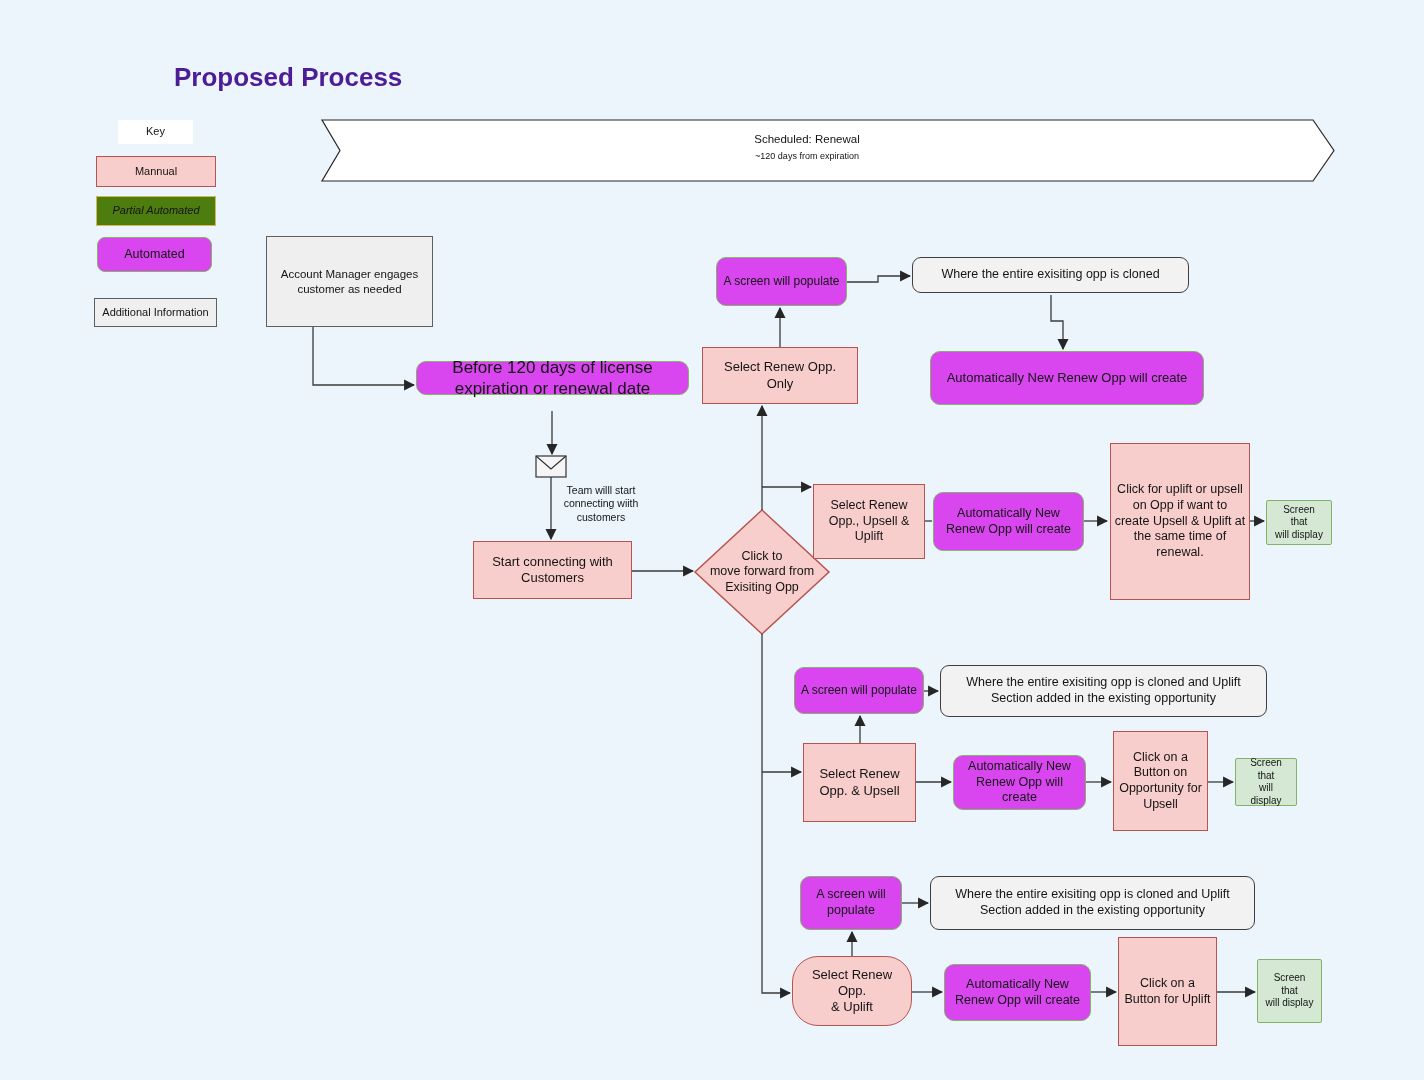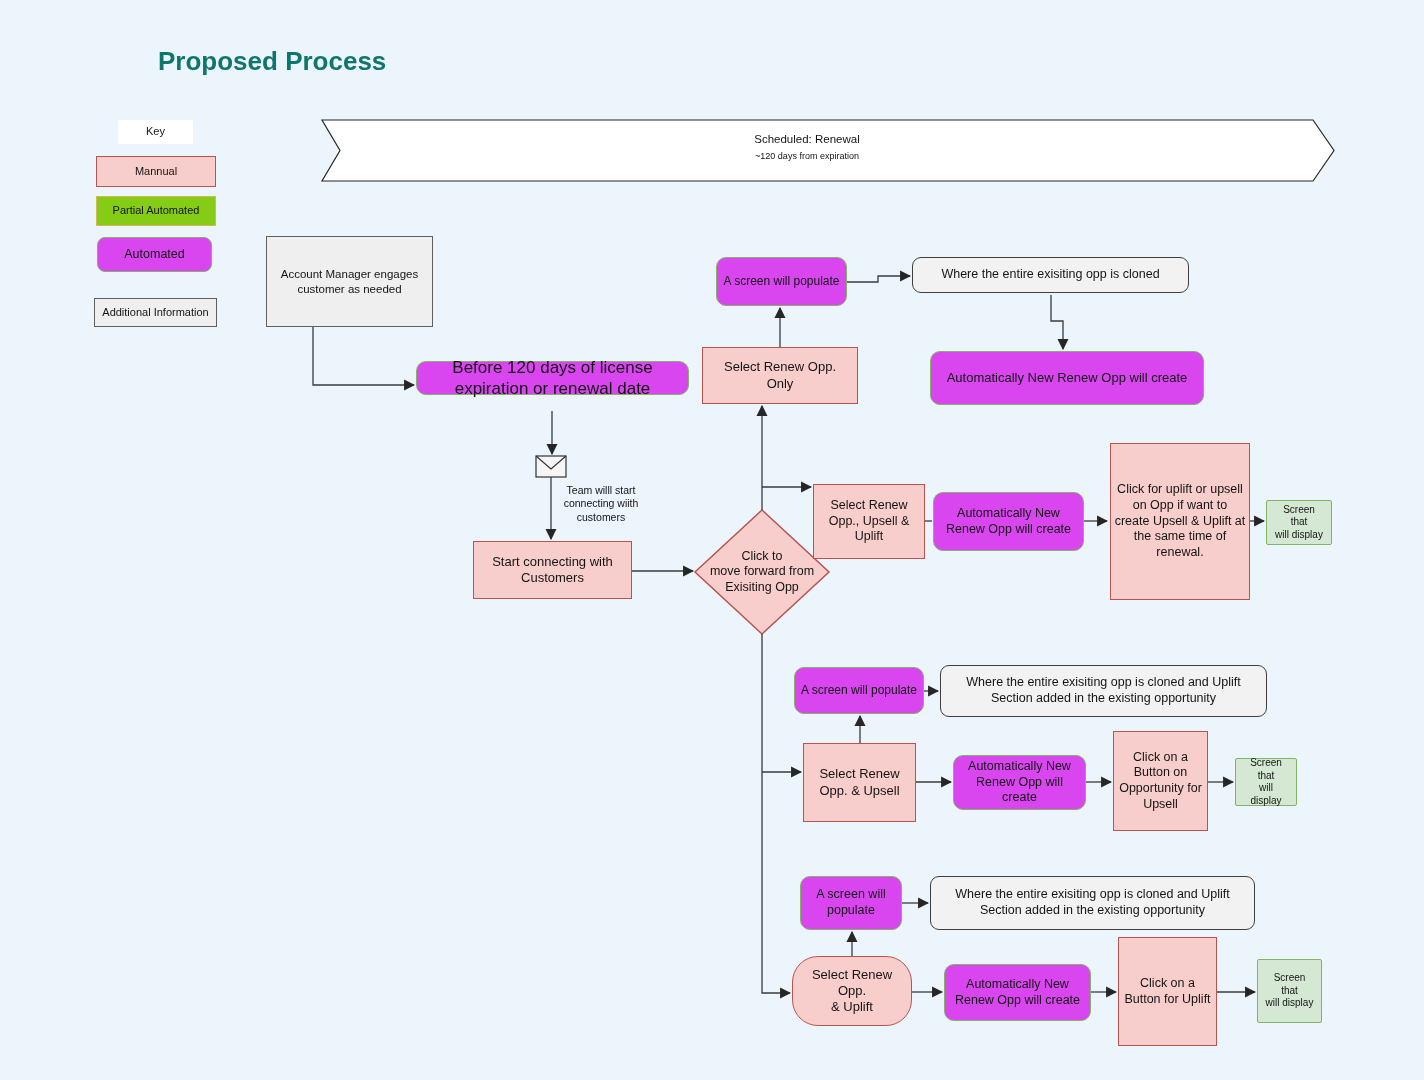--- a/index.html
+++ b/index.html
@@ -2,36 +2,36 @@
 <html><head>
 <meta charset="utf-8">
 <style>
   html,body{margin:0;padding:0;background:#ecf5fc;}
   .canvas{
     position:relative;width:1424px;height:1080px;overflow:hidden;
     background:#ecf5fc;color:#141414;
     font-family:"Liberation Sans","DejaVu Sans",sans-serif;
   }
   .title{
-    position:absolute;left:158px;top:46px;margin:0;
-    font-size:26px;font-weight:bold;color:#0f766e;
+    position:absolute;left:158px;top:46px;margin:16px;
+    font-size:26px;font-weight:bold;color:#4c1d95;
   }
   svg.layer{position:absolute;left:0;top:0;}
   .node{
     position:absolute;box-sizing:border-box;
     display:flex;align-items:center;justify-content:center;
     text-align:center;line-height:1.25;padding:2px 7px;
     white-space:pre-line;
   }
   .n-red   {background:#f8cecc;border:1.5px solid #b85450;}
   .n-green {background:#d946ef;border:1.5px solid #82b366;border-radius:10px;}
   .n-greensq{background:#d5e8d4;border:1.5px solid #82b366;border-radius:2px;text-align:center;}
   .n-grayr {background:#f2f2f2;border:1.4px solid #3f3f3f;border-radius:9px;}
   .n-gray  {background:#efefef;border:1px solid #5f5f5f;}
-  .n-yellow{background:#84cc16;border:1.5px solid #d6b656;}
+  .n-yellow{background:#4d7c0f;border:1.5px solid #d6b656;font-style:italic;}
   .n-white {background:#ffffff;}
   .lbl{background:transparent;border:none;}
 </style>
 </head>
 <body>
 
 <div class="canvas">
 
   <h1 class="title">Proposed Process</h1>
 

